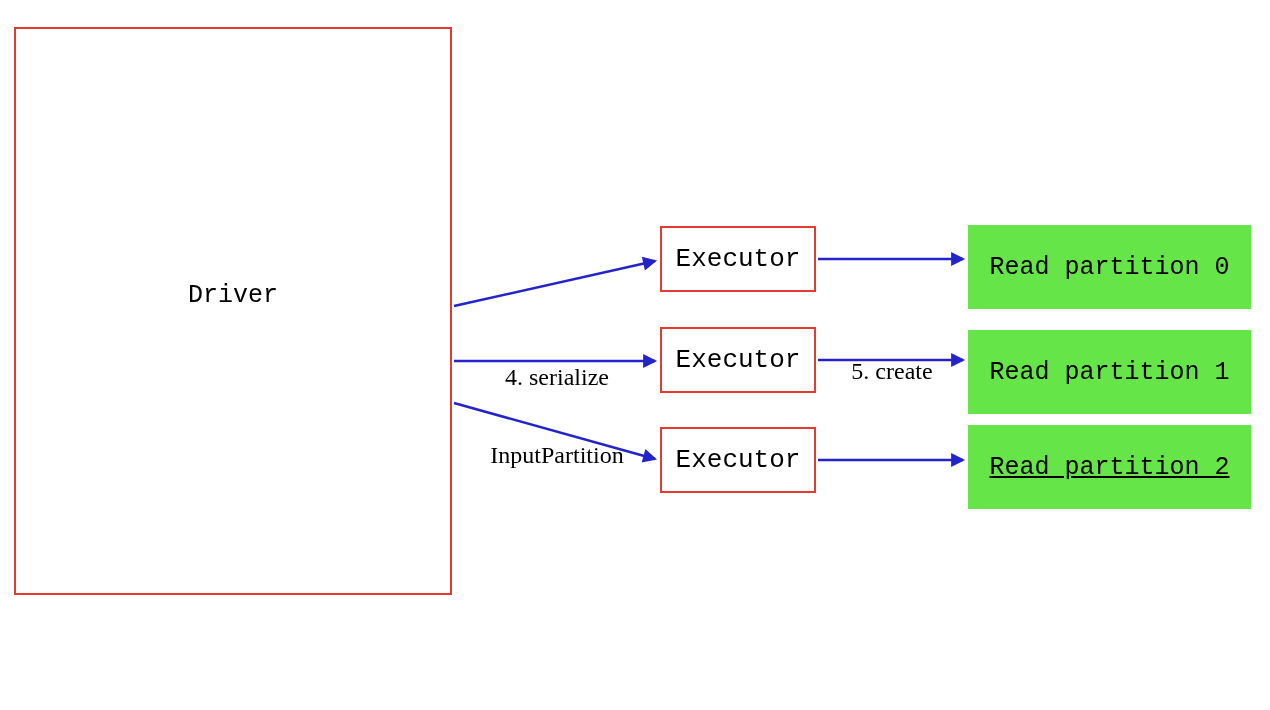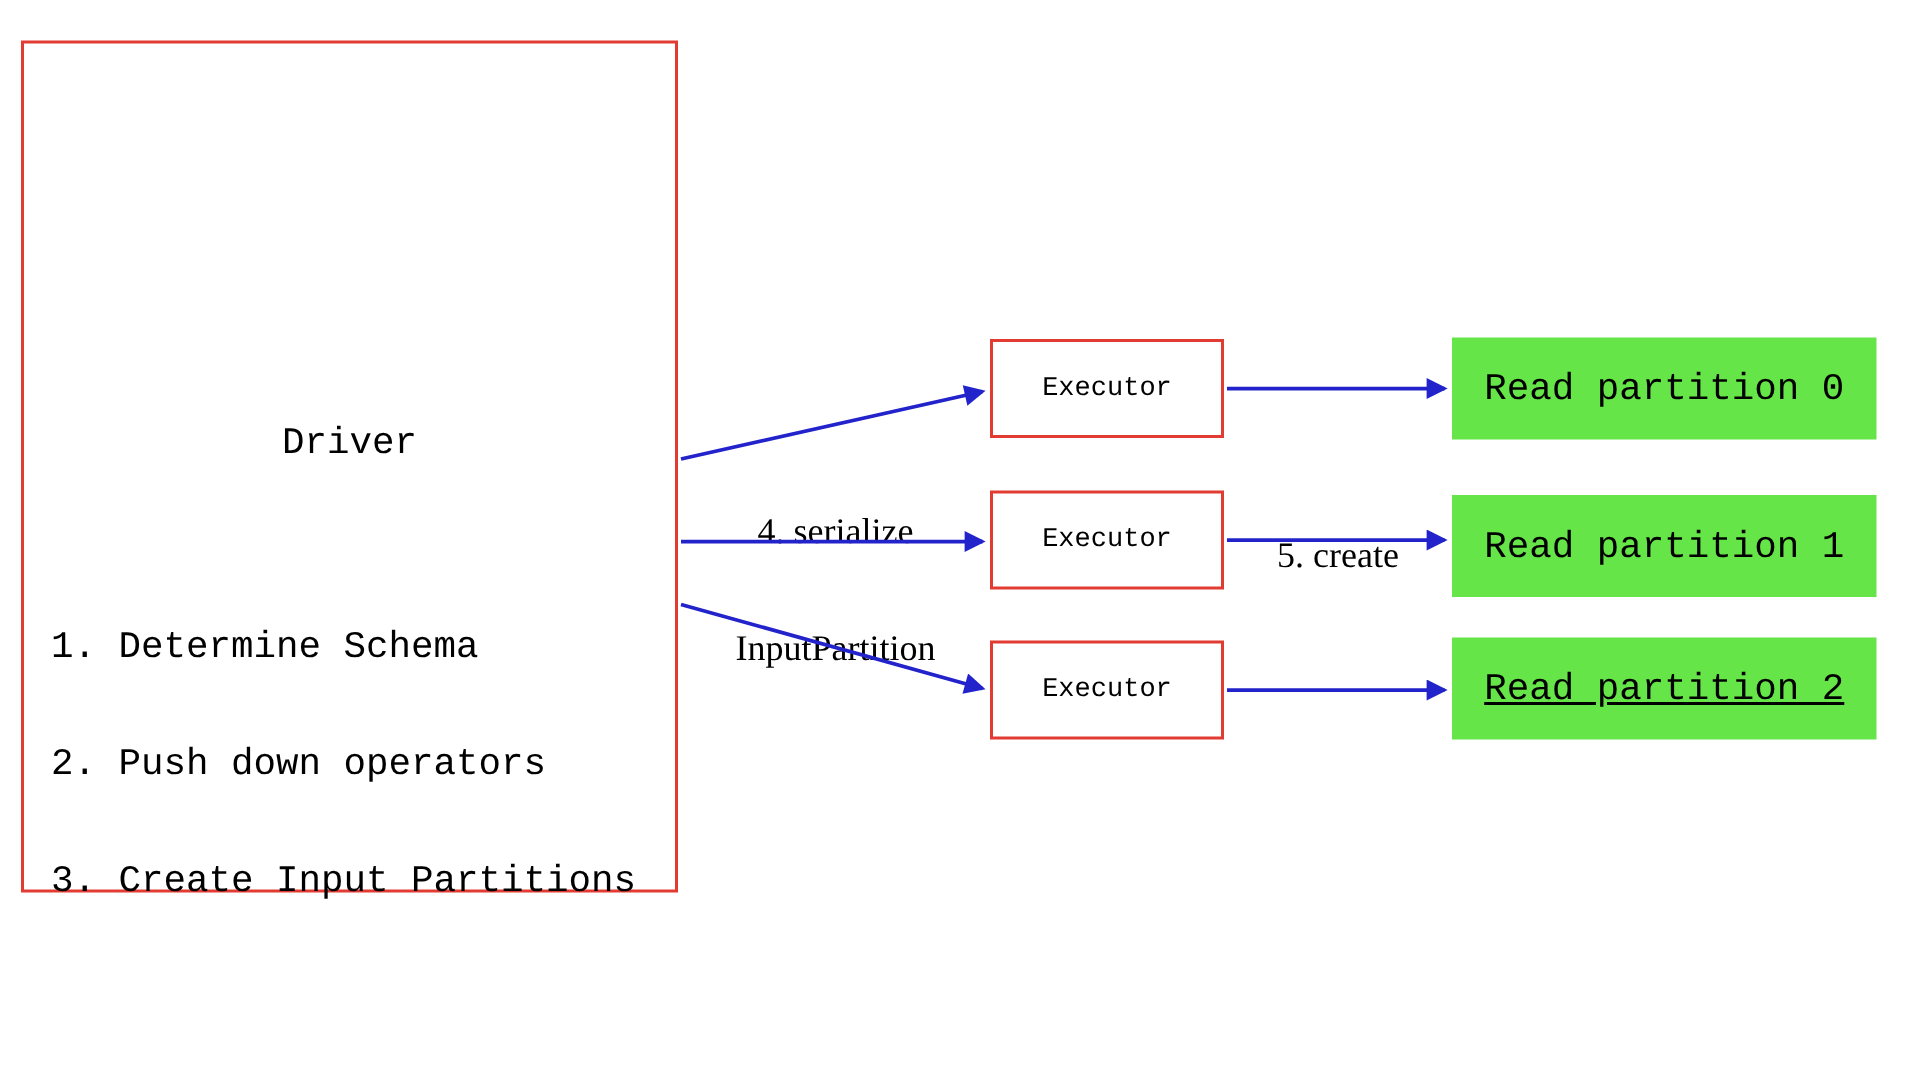--- a/index.html
+++ b/index.html
@@ -42,47 +42,47 @@
     line-height: 26px;
     white-space: pre;
   }
   .executor-box {
     position: absolute;
     left: 660px;
     width: 156px; height: 66px;
     border: 2px solid var(--box_border);
     background: var(--background);
     display: flex; align-items: center; justify-content: center;
-    font-size: 18px;
+    font-size: 26px;
     white-space: pre;
   }
   .executor-1 { top: 226px; }
   .executor-2 { top: 327px; }
   .executor-3 { top: 427px; }
   .partition-box {
     position: absolute;
     left: 968px;
-    width: 283px; height: 68px;
+    width: 283px; height: 84px;
     background: var(--partition_fill);
     display: flex; align-items: center; justify-content: center;
     font-size: 25px;
     white-space: pre;
   }
   .partition-0 { top: 225px; }
   .partition-1 { top: 330px; }
   .partition-2 { top: 425px; text-decoration: underline; }
   .edge-label {
     position: absolute;
     font-family: "Liberation Serif", "DejaVu Serif", serif;
     font-size: 24px;
     line-height: 26px;
     text-align: center;
     white-space: pre;
   }
-  .edge-label-serialize { left: 468px; top: 290px; width: 178px; }
+  .edge-label-serialize { left: 468px; top: 312px; width: 178px; }
   .edge-label-reader    { left: 818px; top: 306px; width: 148px; }
   .arrow-layer {
     position: absolute;
     left: 0; top: 0;
     width: 1270px; height: 710px;
     pointer-events: none;
   }
   .arrow-line {
     stroke: var(--arrow);
     stroke-width: 2.5;
@@ -90,25 +90,20 @@
   }
   #arrowhead path { fill: var(--arrow); }
 </style>
 </head>
 <body>
 
 <div class="canvas">
 
   <div class="driver-box">
     <div class="driver-title">Driver</div>
-    <div class="driver-steps">
-      <div>1. Determine Schema</div>
-      <div>2. Push down operators</div>
-      <div>3. Create Input Partitions</div>
-    </div>
   </div>
 
   <div class="executor-box executor-1">Executor</div>
   <div class="executor-box executor-2">Executor</div>
   <div class="executor-box executor-3">Executor</div>
 
   <div class="partition-box partition-0">Read partition 0</div>
   <div class="partition-box partition-1">Read partition 1</div>
   <div class="partition-box partition-2">Read partition 2</div>
 

